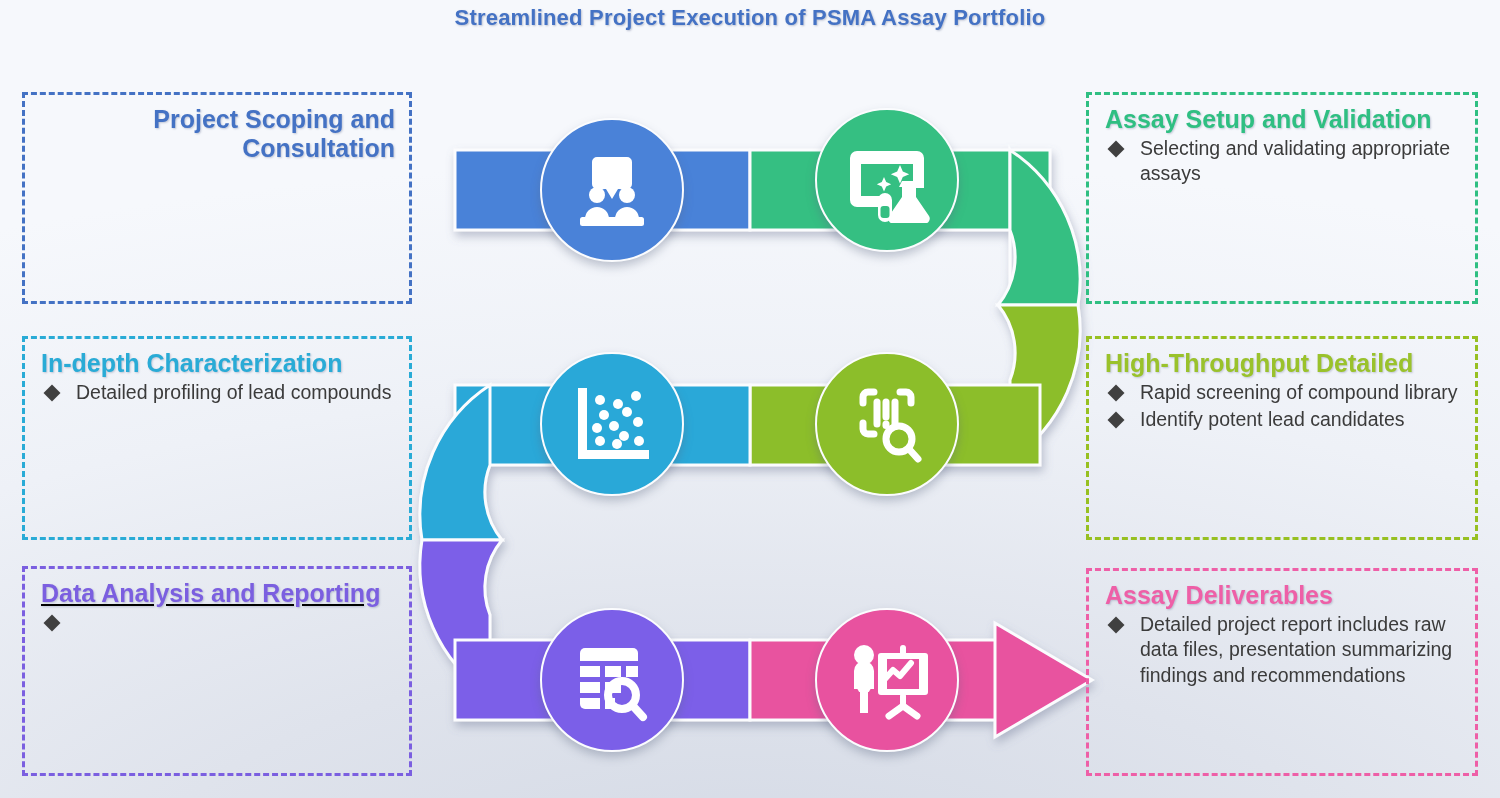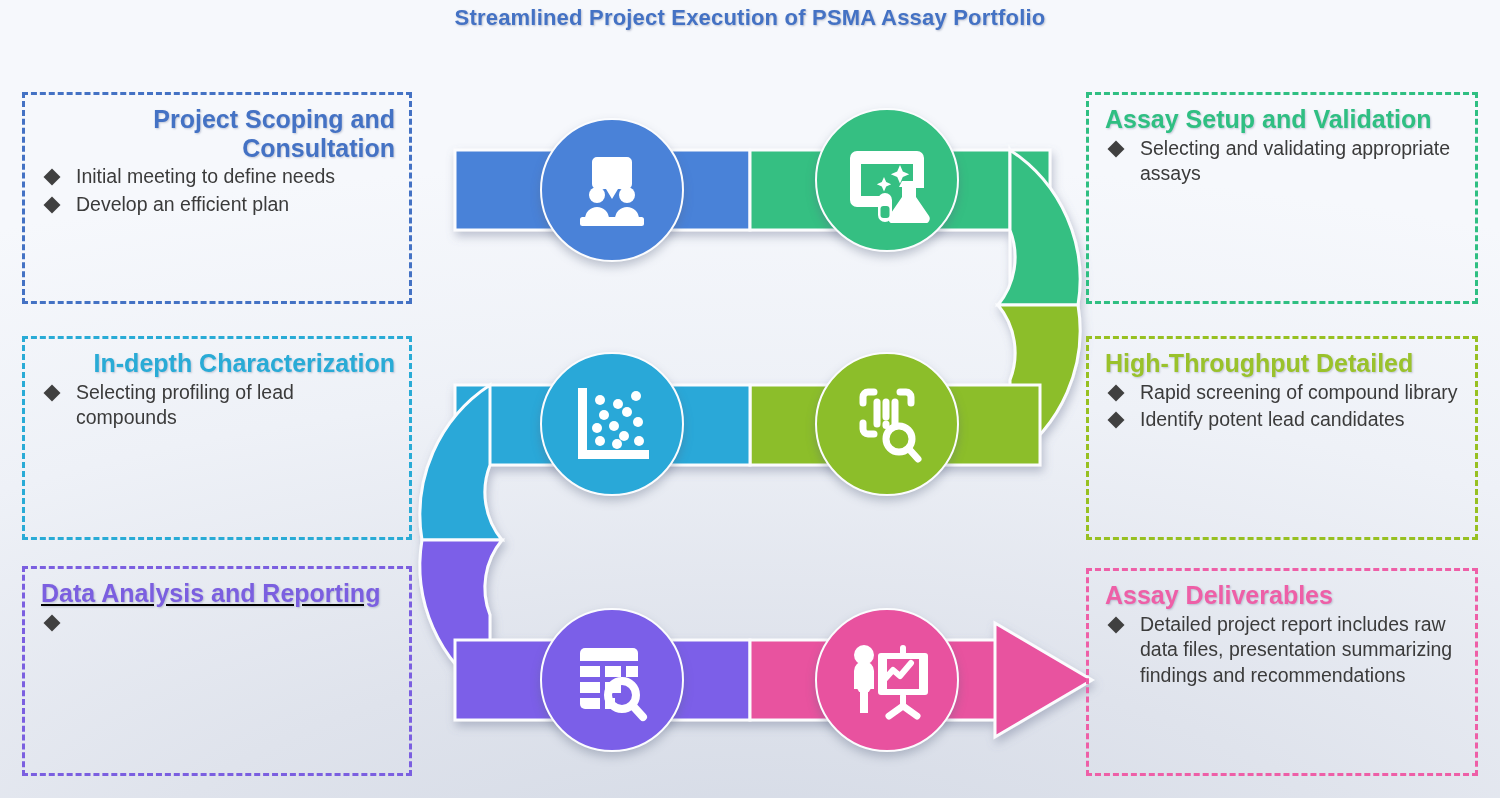--- a/index.html
+++ b/index.html
@@ -36,21 +36,21 @@
     position:relative;padding-left:34px;margin-top:2px;
     font-size:19.5px;line-height:1.33;color:#3b3b3b;
   }
   .panel li .dia{
     position:absolute;left:4px;top:7px;width:12px;height:12px;
     background:#404040;transform:rotate(45deg);
   }
 
   .p-blue{border-color:#4472c4;}   .p-blue h3{color:#4472c4;text-align:right;}
   .p-green{border-color:#2fbf82;}  .p-green h3{color:#2fbf82;}
-  .p-cyan{border-color:#29abd6;}   .p-cyan h3{color:#29abd6;text-align:right;}
+  .p-cyan{border-color:#29abd6;}   .p-cyan h3{color:#29abd6;}
   .p-olive{border-color:#97c021;}  .p-olive h3{color:#9ac22b;}
   .p-purple{border-color:#7b5fe0;} .p-purple h3{color:#7b5fe0;}
   .p-pink{border-color:#ee5fa7;}   .p-pink h3{color:#ee5fa7;}
 
   #pnl1{left:22px;  top:92px;  width:390px; height:212px;}
   #pnl2{left:1086px;top:92px;  width:392px; height:212px;}
   #pnl3{left:22px;  top:336px; width:390px; height:204px;}
   #pnl4{left:1086px;top:336px; width:392px; height:204px;}
   #pnl5{left:22px;  top:566px; width:390px; height:210px;text-decoration:underline;}
   #pnl6{left:1086px;top:568px; width:392px; height:208px;}
@@ -209,37 +209,33 @@
         <path d="M41 44 l9 -10 7 6 11 -13" fill="none" stroke="#ffffff" stroke-width="6" stroke-linecap="round" stroke-linejoin="round"></path>
         <rect x="57" y="9" width="6" height="11" rx="3"></rect>
         <rect x="57" y="57" width="6" height="16" rx="3"></rect>
         <path d="M46 80 l14 -10 14 10" fill="none" stroke="#ffffff" stroke-width="7" stroke-linecap="round"></path>
       </svg>
     </span>
   </div>
 
   <div class="panel p-blue" id="pnl1">
     <h3>Project Scoping and Consultation</h3>
-    <ul>
-      <li><span class="dia"></span><span>Initial meeting to define needs</span></li>
-      <li><span class="dia"></span><span>Develop an efficient plan</span></li>
-    </ul>
   </div>
 
   <div class="panel p-green" id="pnl2">
     <h3>Assay Setup and Validation</h3>
     <ul>
       <li><span class="dia"></span><span>Selecting and validating appropriate assays</span></li>
     </ul>
   </div>
 
   <div class="panel p-cyan" id="pnl3">
     <h3>In-depth Characterization</h3>
     <ul>
-      <li><span class="dia"></span><span>Selecting profiling of lead compounds</span></li>
+      <li><span class="dia"></span><span>Detailed profiling of lead compounds</span></li>
     </ul>
   </div>
 
   <div class="panel p-olive" id="pnl4">
     <h3>High-Throughput Detailed</h3>
     <ul>
       <li><span class="dia"></span><span>Rapid screening of compound library</span></li>
       <li><span class="dia"></span><span>Identify potent lead candidates</span></li>
     </ul>
   </div>

